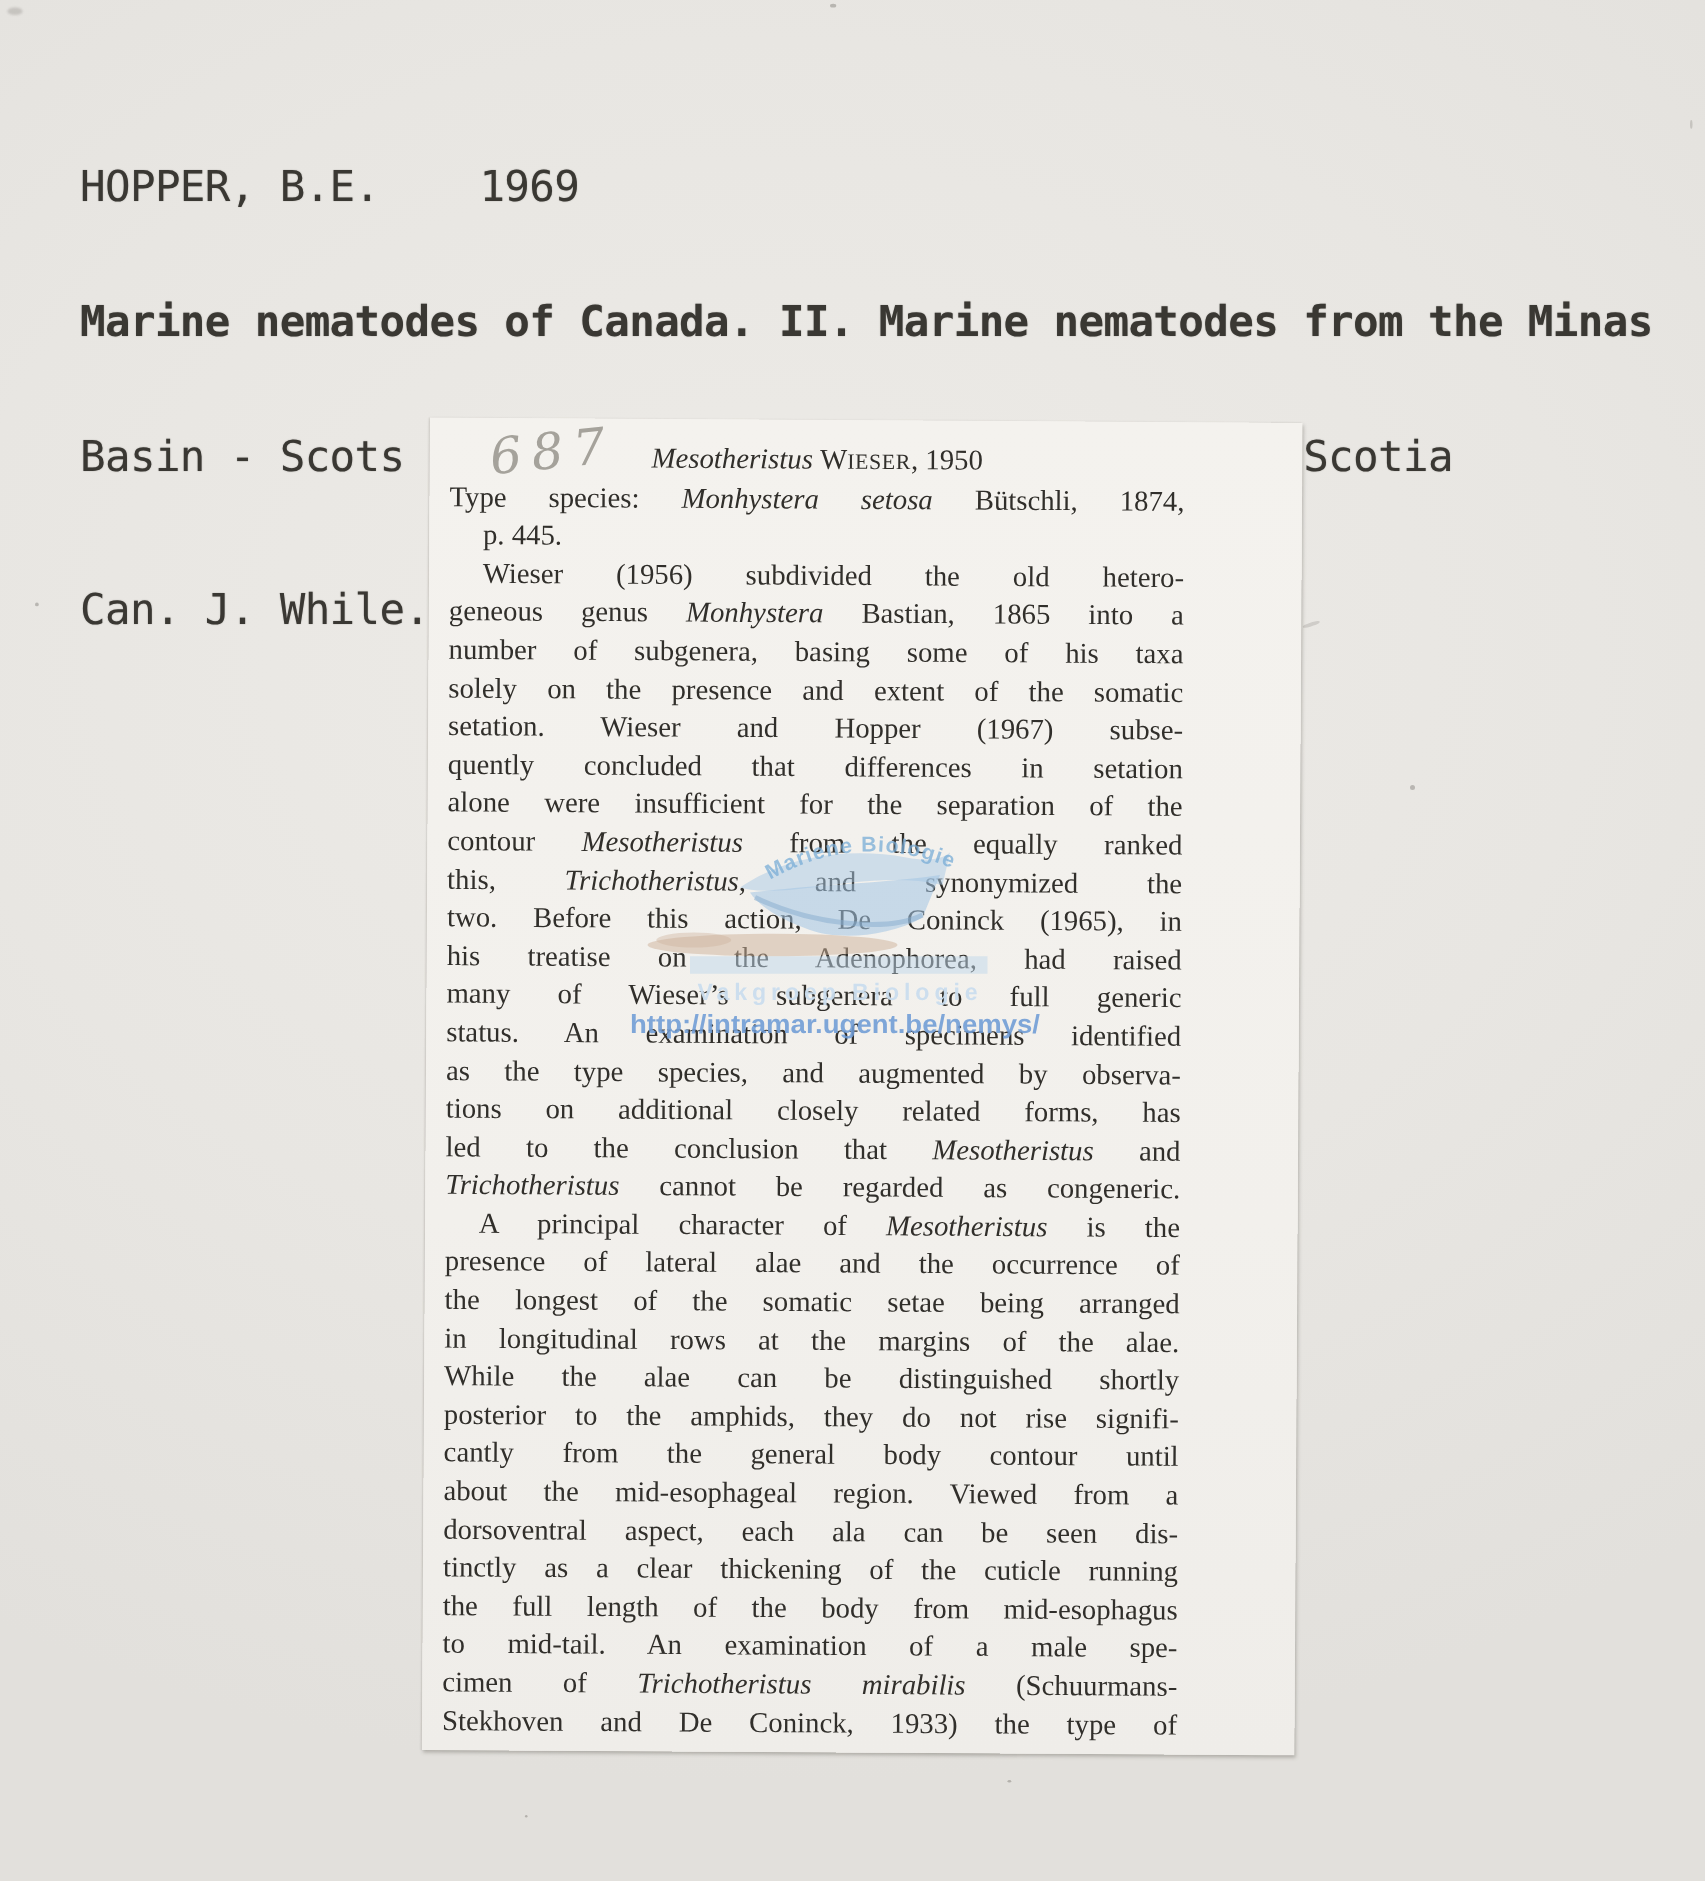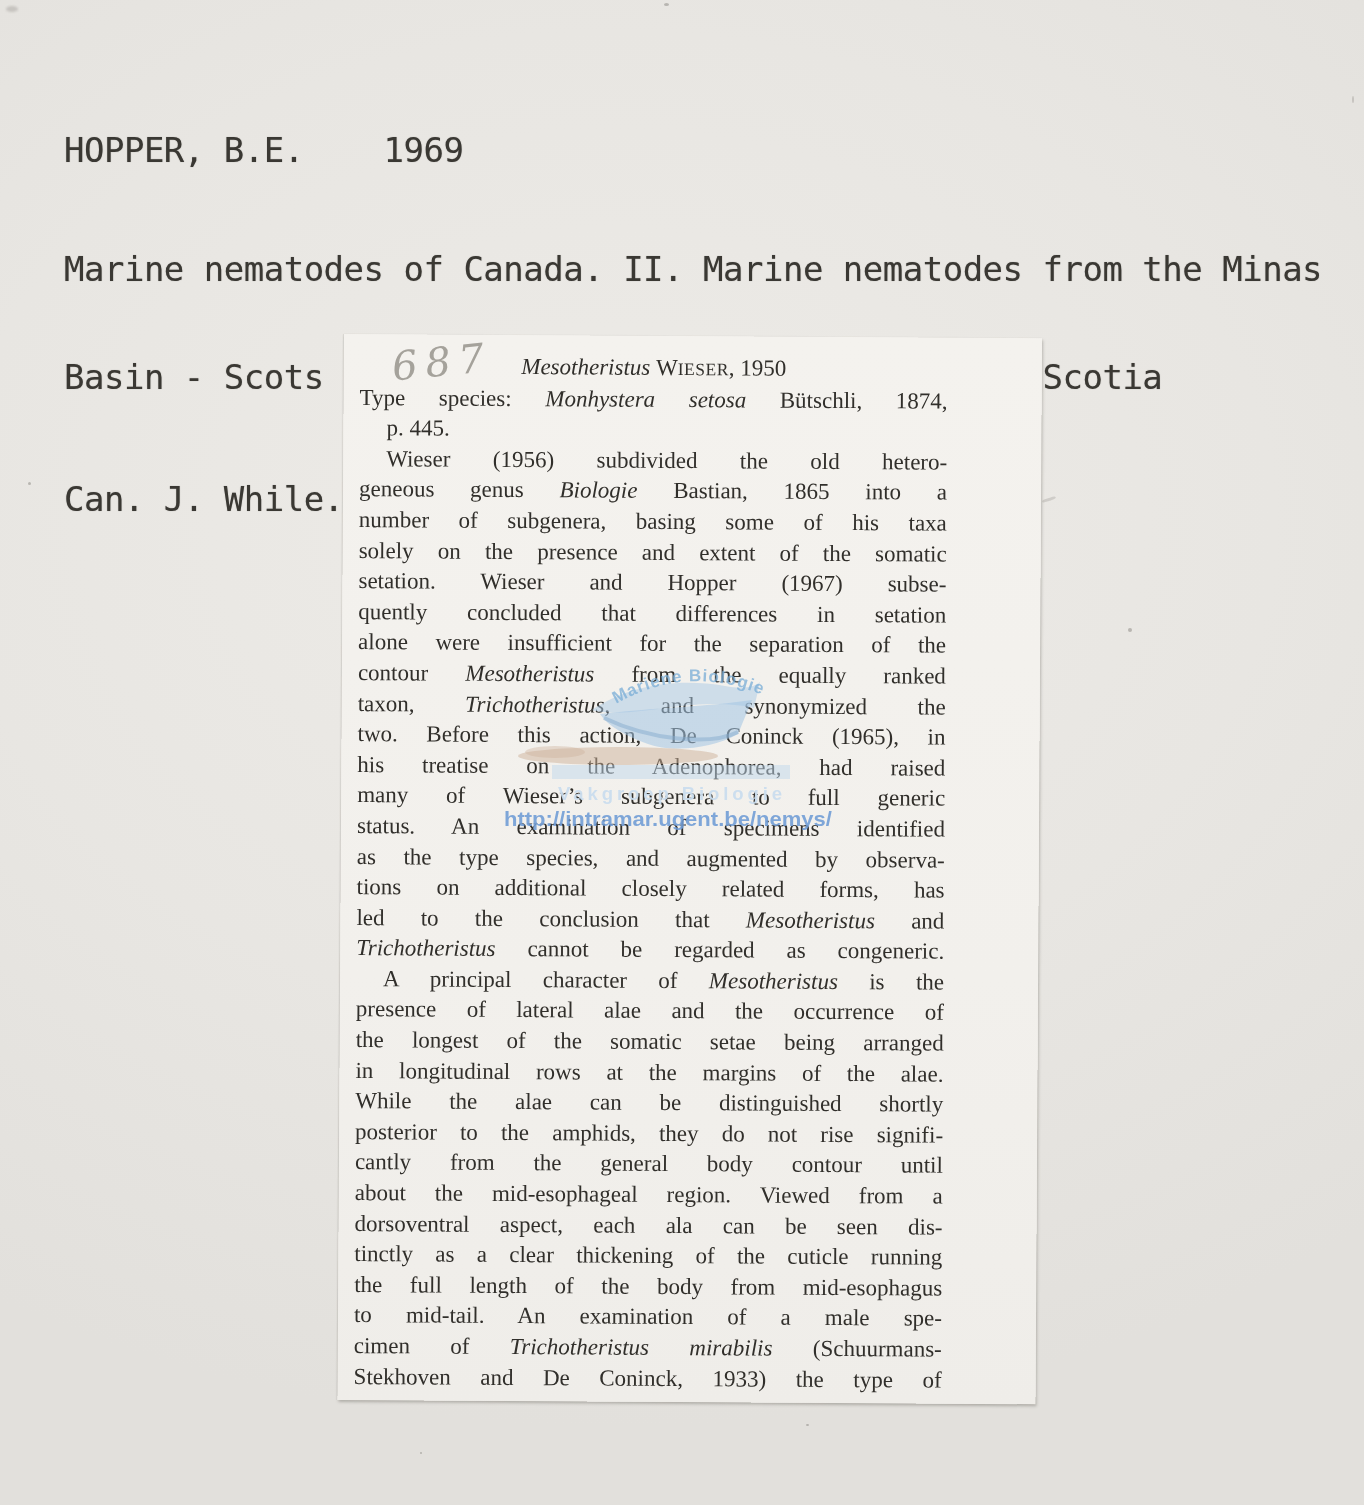--- a/index.html
+++ b/index.html
@@ -11,21 +11,21 @@
     font-family:"Liberation Serif", serif;
   }
   
   .typed{
     position:absolute;left:64px;top:60px;
     font-family:"DejaVu Sans Mono", monospace;
     font-size:34px;letter-spacing:-0.5px;line-height:36px;
     color:#3a3833;white-space:pre;
     text-shadow:0 0 1px rgba(58,56,51,0.45);
   }
-  .typed .gap1{margin-top:11px;}
+  .typed .gap1{font-weight:bold;}
   .typed .gap2{margin-top:14px;}
   .vol-underline{
     text-decoration:underline;
     text-decoration-thickness:2.5px;
     text-underline-offset:6px;
   }
   
   .clipping{
     position:absolute;left:344px;top:334px;width:698px;height:1066px;
     background:linear-gradient(180deg,#f4f2ee 0%,#f2f0ec 60%,#efede9 100%);
@@ -74,28 +74,28 @@
     <div class="t-line gap2"><span>Can. J. While., </span><span class="vol-underline">47</span><span> (4): 671-690.</span></div>
   </div>
 
   <div class="clipping">
     <div class="pencil">687</div>
     <div id="article-lines" class="article">
         <div class="ln center"><span class="i">Mesotheristus </span><span>W</span><span class="sc">IESER</span><span>, 1950</span></div>
         <div class="ln"><span>Type species: </span><span class="i">Monhystera setosa</span><span> Bütschli, 1874,</span></div>
         <div class="ln plain ind"><span>p. 445.</span></div>
         <div class="ln ind"><span>Wieser (1956) subdivided the old hetero-</span></div>
-        <div class="ln"><span>geneous genus </span><span class="i">Biologie</span><span> Bastian, 1865 into a</span></div>
+        <div class="ln"><span>geneous genus </span><span class="i">Monhystera</span><span> Bastian, 1865 into a</span></div>
         <div class="ln"><span>number of subgenera, basing some of his taxa</span></div>
         <div class="ln"><span>solely on the presence and extent of the somatic</span></div>
         <div class="ln"><span>setation. Wieser and Hopper (1967) subse-</span></div>
         <div class="ln"><span>quently concluded that differences in setation</span></div>
         <div class="ln"><span>alone were insufficient for the separation of the</span></div>
         <div class="ln"><span>contour </span><span class="i">Mesotheristus</span><span> from the equally ranked</span></div>
-        <div class="ln"><span>taxon, </span><span class="i">Trichotheristus</span><span>, and synonymized the</span></div>
+        <div class="ln"><span>this, </span><span class="i">Trichotheristus</span><span>, and synonymized the</span></div>
         <div class="ln"><span>two. Before this action, De Coninck (1965), in</span></div>
         <div class="ln"><span>his treatise on the Adenophorea, had raised</span></div>
         <div class="ln"><span>many of Wieser’s subgenera to full generic</span></div>
         <div class="ln"><span>status. An examination of specimens identified</span></div>
         <div class="ln"><span>as the type species, and augmented by observa-</span></div>
         <div class="ln"><span>tions on additional closely related forms, has</span></div>
         <div class="ln"><span>led to the conclusion that </span><span class="i">Mesotheristus</span><span> and</span></div>
         <div class="ln"><span class="i">Trichotheristus</span><span> cannot be regarded as congeneric.</span></div>
         <div class="ln ind"><span>A principal character of </span><span class="i">Mesotheristus</span><span> is the</span></div>
         <div class="ln"><span>presence of lateral alae and the occurrence of</span></div>

